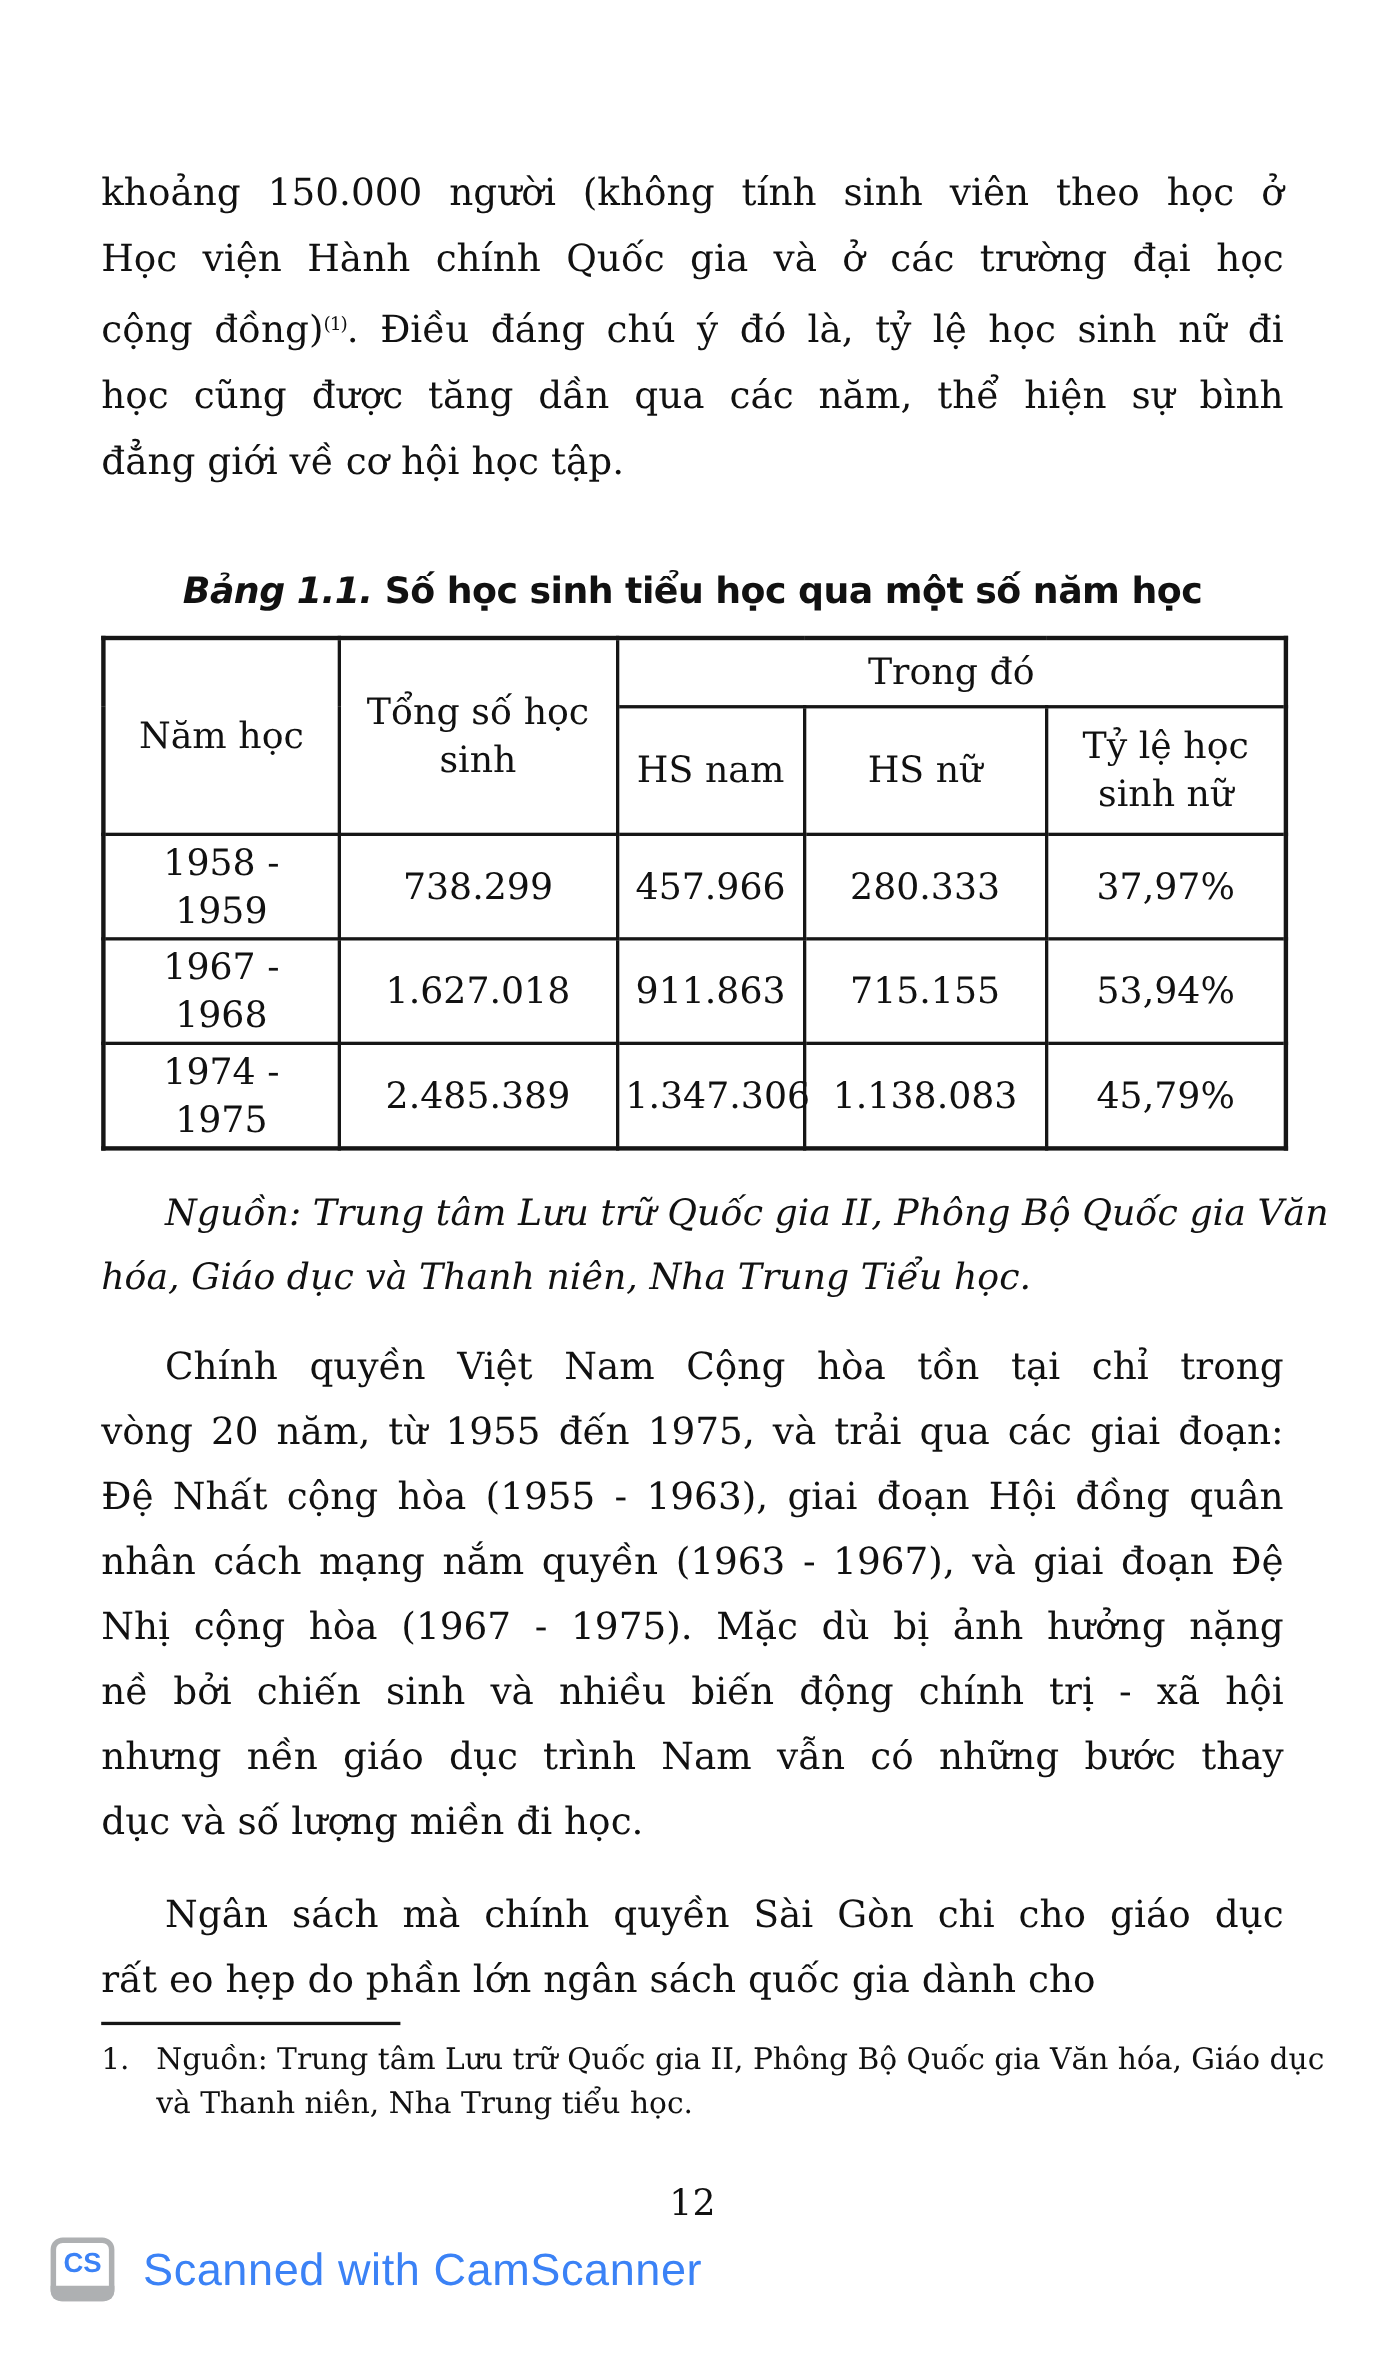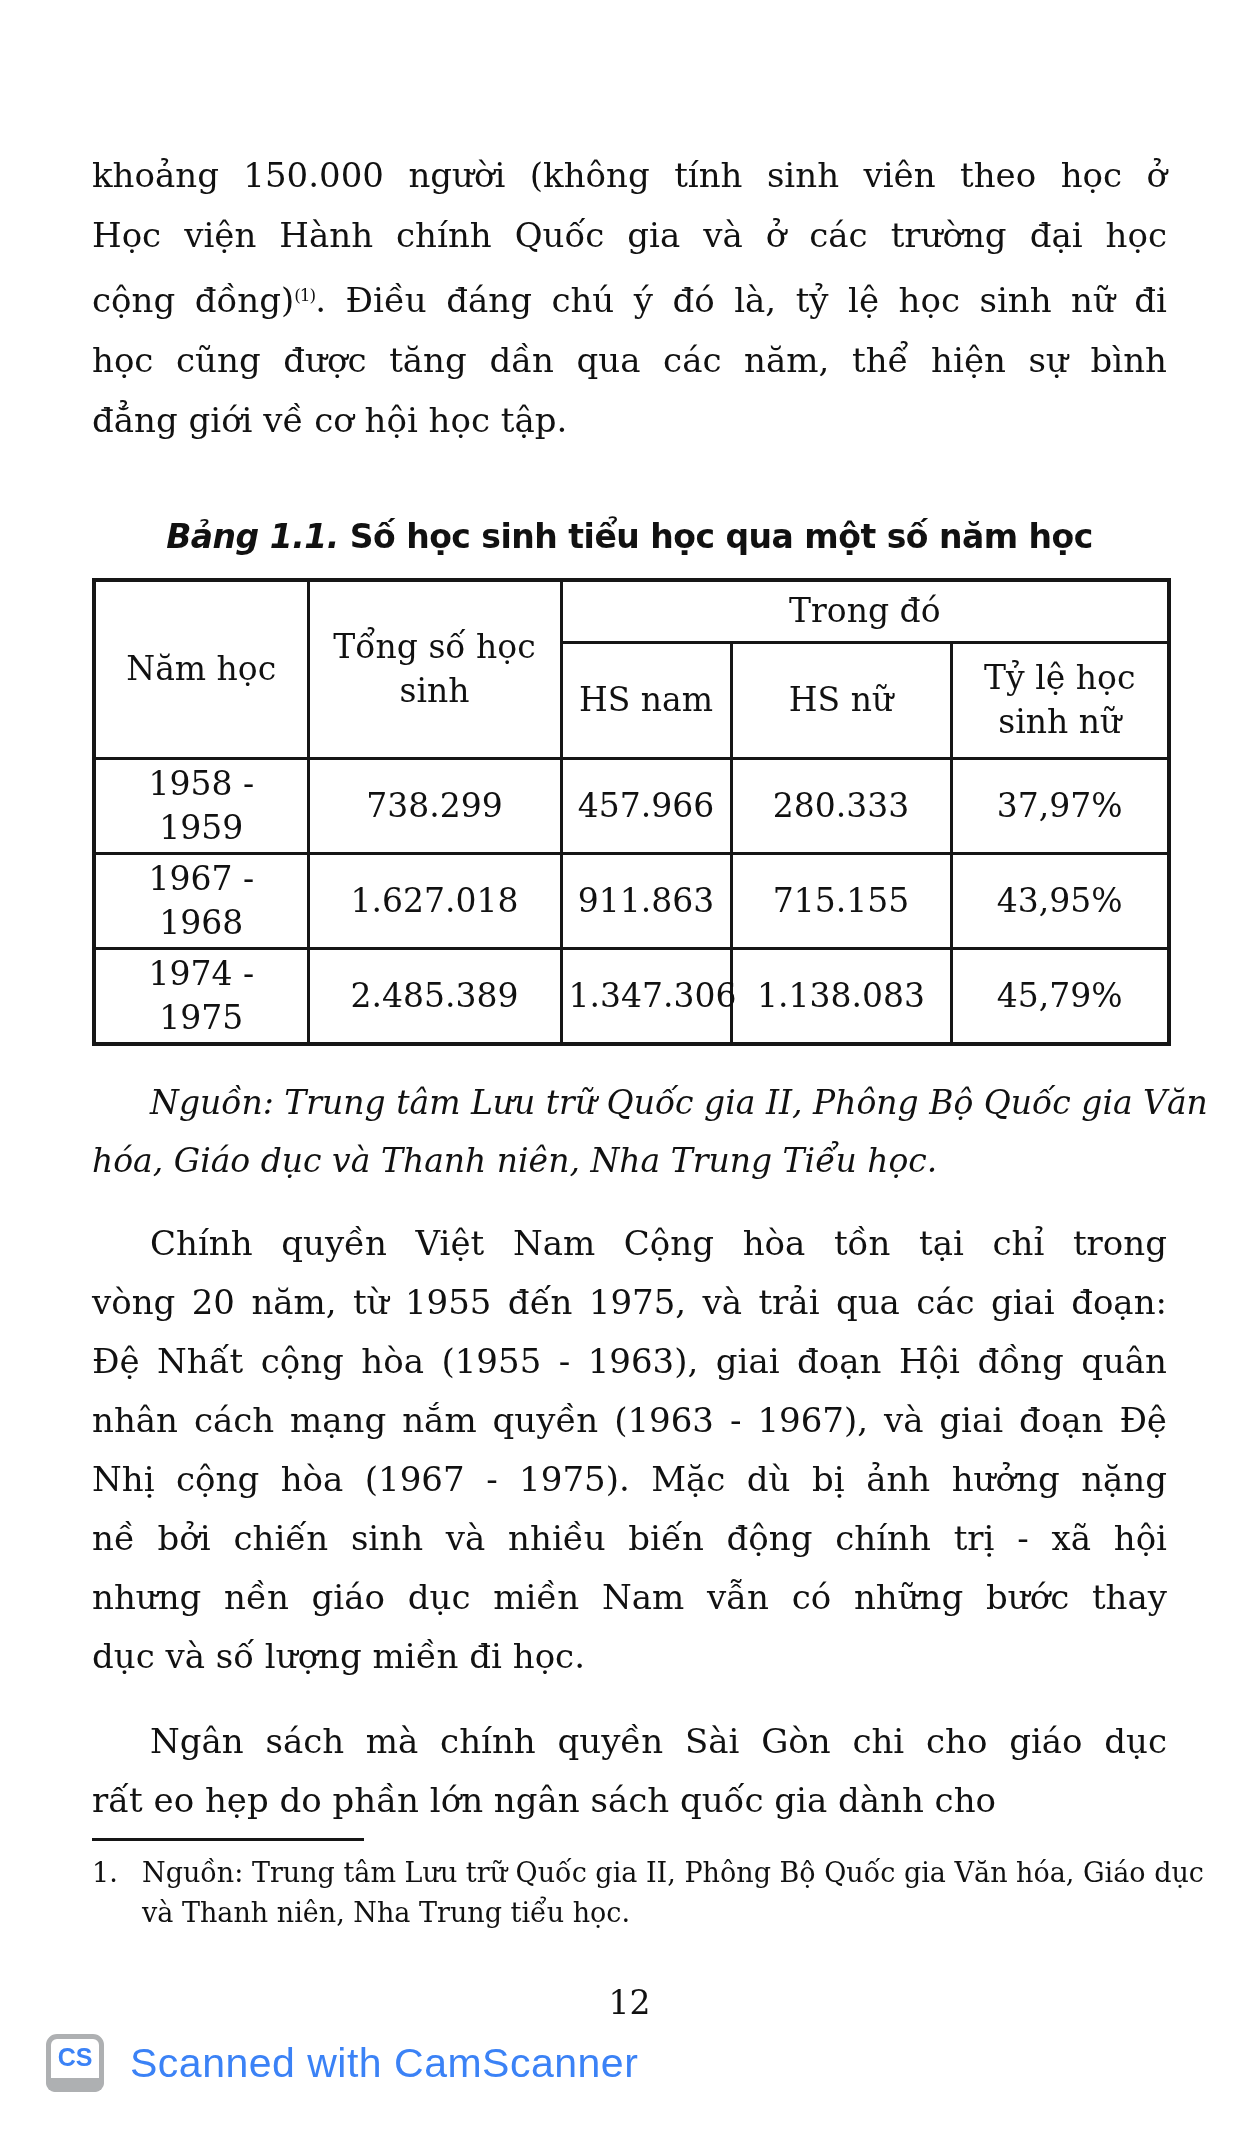--- a/index.html
+++ b/index.html
@@ -175,21 +175,21 @@
           <td>738.299</td>
           <td>457.966</td>
           <td>280.333</td>
           <td>37,97%</td>
         </tr>
         <tr>
           <td>1967 - 1968</td>
           <td>1.627.018</td>
           <td>911.863</td>
           <td>715.155</td>
-          <td>43,95%</td>
+          <td>53,94%</td>
         </tr>
         <tr>
           <td>1974 - 1975</td>
           <td>2.485.389</td>
           <td>1.347.306</td>
           <td>1.138.083</td>
           <td>45,79%</td>
         </tr>
       </tbody>
   </table>
@@ -199,21 +199,21 @@
       <div class="line last">hóa, Giáo dục và Thanh niên, Nha Trung Tiểu học.</div>
     </div>
 
   <div class="para p2 indent-first">
       <div class="line">Chính quyền Việt Nam Cộng hòa tồn tại chỉ trong</div>
       <div class="line">vòng 20 năm, từ 1955 đến 1975, và trải qua các giai đoạn:</div>
       <div class="line">Đệ Nhất cộng hòa (1955 - 1963), giai đoạn Hội đồng quân</div>
       <div class="line">nhân cách mạng nắm quyền (1963 - 1967), và giai đoạn Đệ</div>
       <div class="line">Nhị cộng hòa (1967 - 1975). Mặc dù bị ảnh hưởng nặng</div>
       <div class="line">nề bởi chiến sinh và nhiều biến động chính trị - xã hội</div>
-      <div class="line">nhưng nền giáo dục miền Nam vẫn có những bước thay</div>
+      <div class="line">nhưng nền giáo dục trình Nam vẫn có những bước thay</div>
       <div class="line last">dục và số lượng miền đi học.</div>
     </div>
 
   <div class="para p3 indent-first">
       <div class="line">Ngân sách mà chính quyền Sài Gòn chi cho giáo dục</div>
       <div class="line last">rất eo hẹp do phần lớn ngân sách quốc gia dành cho</div>
     </div>
 
   <div class="footnote-rule"></div>
 

